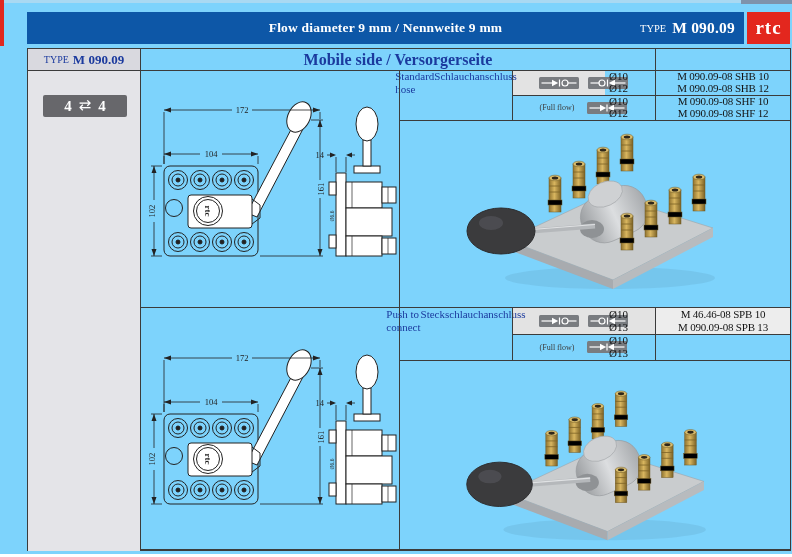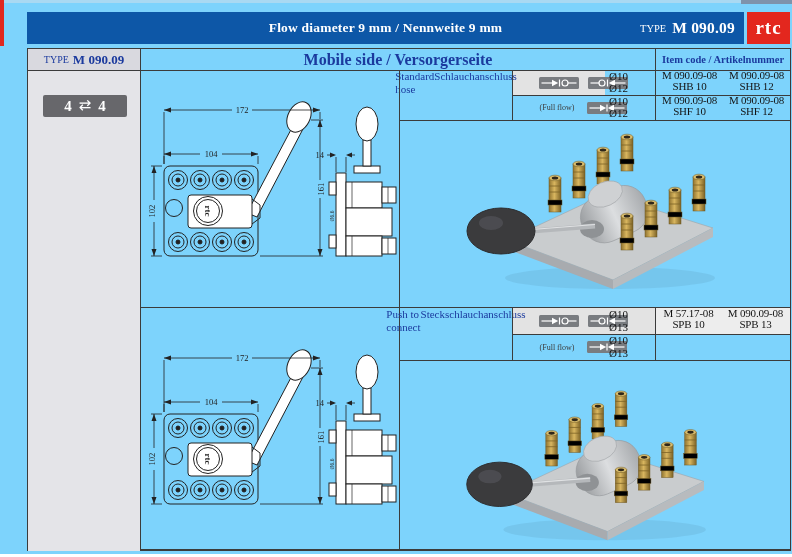--- a/index.html
+++ b/index.html
@@ -37,21 +37,21 @@
   
   .desc{position:absolute;left:403px;width:106px;display:flex;flex-direction:row;justify-content:center;
         color:#1b3a9e;font-size:11px;line-height:13px;}
   
   .iconrow{position:absolute;left:513px;width:141px;display:flex;align-items:center;justify-content:center;gap:9px;}
   .fullflow{font-size:8px;color:#3c3c3c;margin-right:4px;white-space:nowrap;}
   .rowbg{position:absolute;background:#e3e3e3;}
   .rowbg2{position:absolute;background:#ededed;}
   .sizes{position:absolute;left:609px;width:38px;display:flex;flex-direction:column;justify-content:space-evenly;
         font-size:11px;line-height:11px;}
-  .codes{position:absolute;left:656px;width:134px;display:flex;justify-content:space-evenly;
+  .codes{position:absolute;left:656px;width:134px;display:flex;flex-direction:column;justify-content:space-evenly;
         text-align:center;font-size:11px;line-height:11px;letter-spacing:-0.2px;}
   .icon-sym{display:block;}
 </style>
 </head>
 <body>
 
 <svg width="0" height="0" style="position:absolute" aria-hidden="true">
   <defs>
     <linearGradient id="brass" x1="0" y1="0" x2="1" y2="0">
       <stop offset="0" stop-color="#8f7330"></stop>
@@ -264,21 +264,20 @@
   <div class="vline" style="left:790px;top:48px;height:503px;"></div>
   <div class="hline" style="left:140px;top:549px;width:651px;height:2px;"></div>
   <div class="hline" style="left:27px;top:70px;width:764px;"></div>
   <div class="vline" style="left:140px;top:48px;height:503px;"></div>
 
   <div class="hdr-cell1">
     <span class="t-label">TYPE</span>
     <span class="t-value">M 090.09</span>
   </div>
   <div class="hdr-cell2">Mobile side / Versorgerseite</div>
-  <div class="hdr-cell3">Item code / Artikelnummer</div>
 
   <div class="left-col"></div>
   <div class="badge">
     <span>4</span>
     <span class="arr">⇄</span>
     <span>4</span>
   </div>
 
   <div class="rowbg" style="left:513px;top:71px;width:92px;height:24px;"></div>
 
@@ -359,21 +358,21 @@
 
   <div class="sizes" style="top:308px;height:26px;">
     <span>Ø10</span>
     <span>Ø13</span>
   </div>
   <div class="sizes" style="top:334px;height:26px;">
     <span>Ø10</span>
     <span>Ø13</span>
   </div>
   <div class="codes" style="top:308px;height:26px;">
-    <span>M 57.17-08 SPB 10</span>
+    <span>M 46.46-08 SPB 10</span>
     <span>M 090.09-08 SPB 13</span>
   </div>
 
   <div class="vline" style="left:512px;top:308px;height:52px;"></div>
   <div class="vline" style="left:655px;top:308px;height:52px;"></div>
   <div class="hline" style="left:512px;top:334px;width:278px;"></div>
   <div class="hline" style="left:399px;top:360px;width:391px;"></div>
 
   <svg class="abs" style="left:146px;top:344px;" width="252" height="205">
       <use href="#techdraw"></use>

